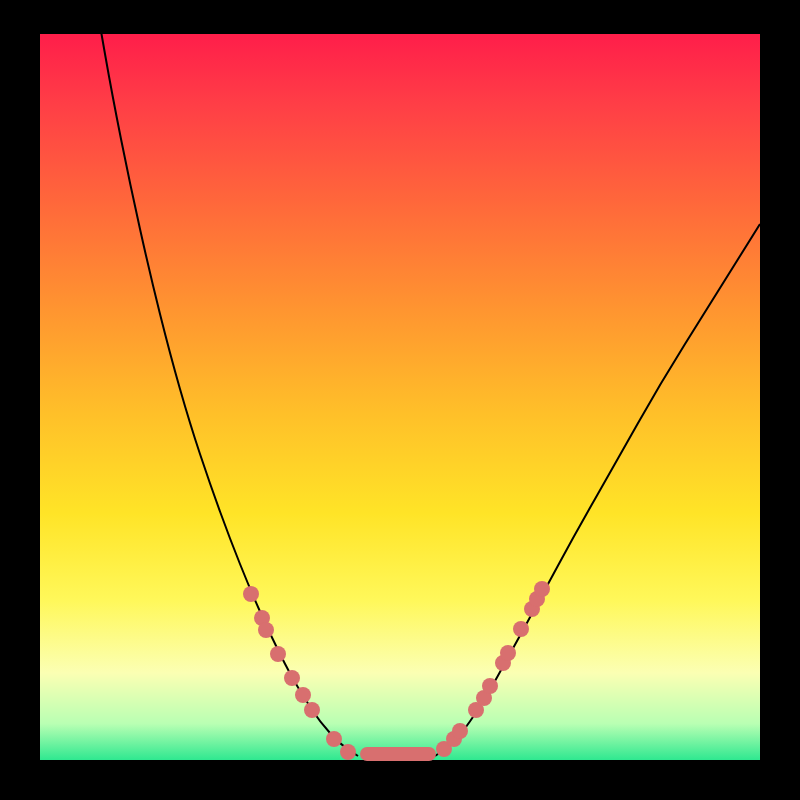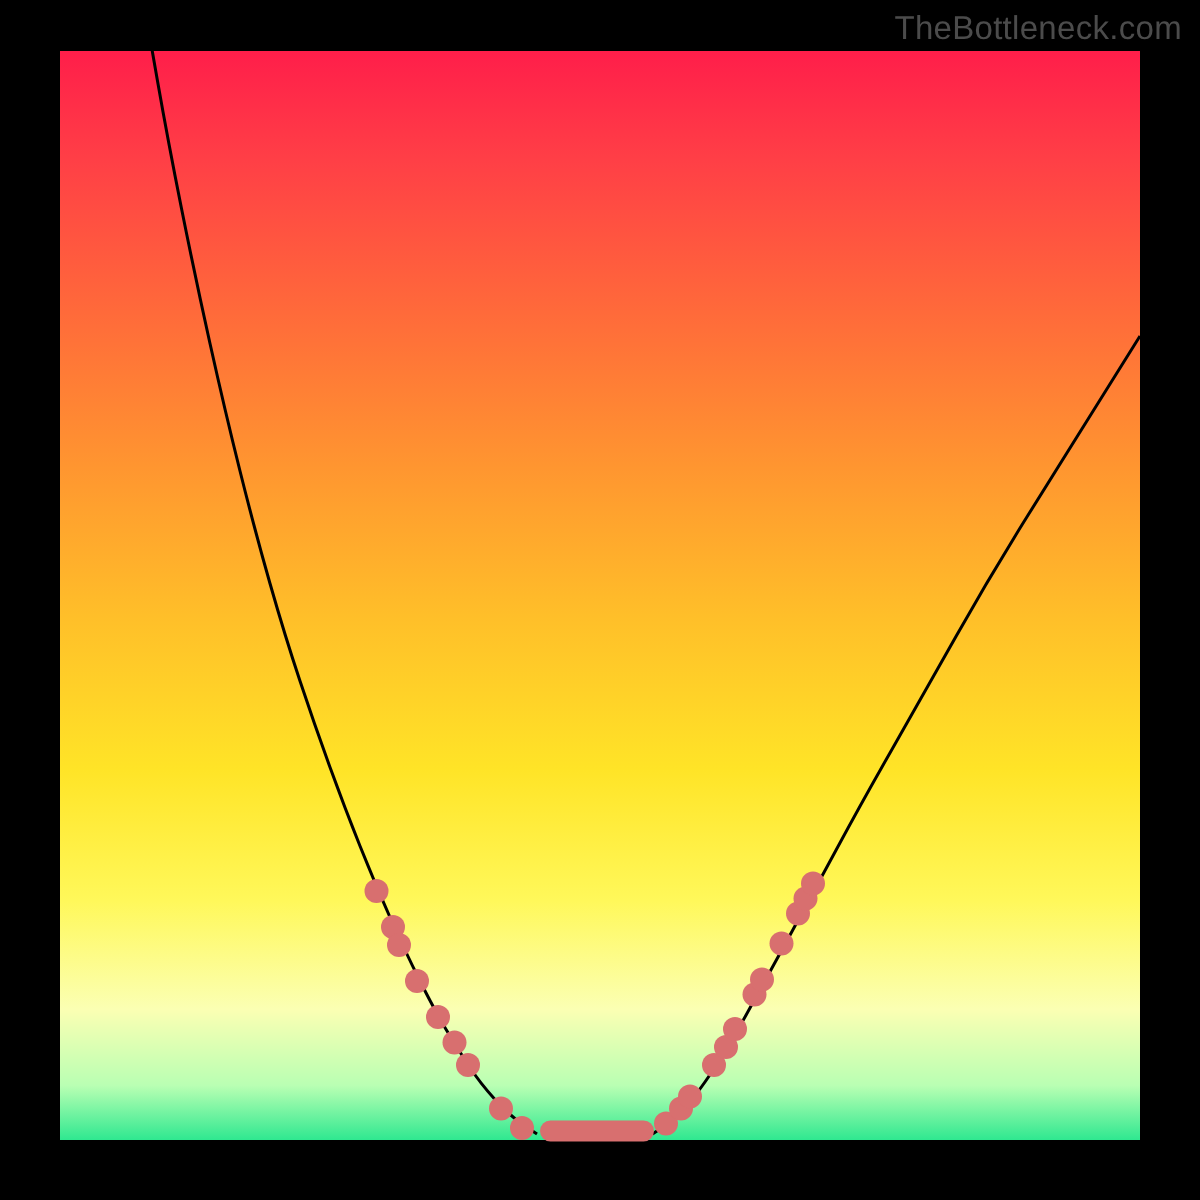--- a/index.html
+++ b/index.html
@@ -64,21 +64,20 @@
   }
   .marker-pill {
     fill: #d86f6f;
     stroke: none;
   }
 </style>
 </head>
 <body>
 
 <div class="frame">
-  <div class="watermark">TheBottleneck.com</div>
 
   <div class="plot">
     <svg viewBox="0 0 720 726">
       <path id="left-curve" class="curve" d="M 58 -20 Q 58 -20 65 20 Q 72 60 81 105 Q 90 150 100 195 Q 110 240 120 280 Q 130 320 140 355 Q 150 390 160 420 Q 170 450 180 477.5 Q 190 505 200 530 Q 210 555 220 577.5 Q 230 600 240 620 Q 250 640 257.5 652.5 Q 265 665 272.5 676.5 Q 280 688 290 699 Q 300 710 309 716 L 318 722"></path>
       <path id="right-curve" class="curve" d="M 395 722 Q 395 722 402.5 717 Q 410 712 417.5 703.5 Q 425 695 435 680 Q 445 665 457.5 642.5 Q 470 620 485 592.5 Q 500 565 517.5 532.5 Q 535 500 555 465 Q 575 430 597.5 390 Q 620 350 645 310 Q 670 270 695 230 L 720 190"></path>
       <g id="markers-left">
           <circle cx="211" cy="560" r="8" class="marker"></circle>
           <circle cx="222" cy="584" r="8" class="marker"></circle>
           <circle cx="226" cy="596" r="8" class="marker"></circle>
           <circle cx="238" cy="620" r="8" class="marker"></circle>

